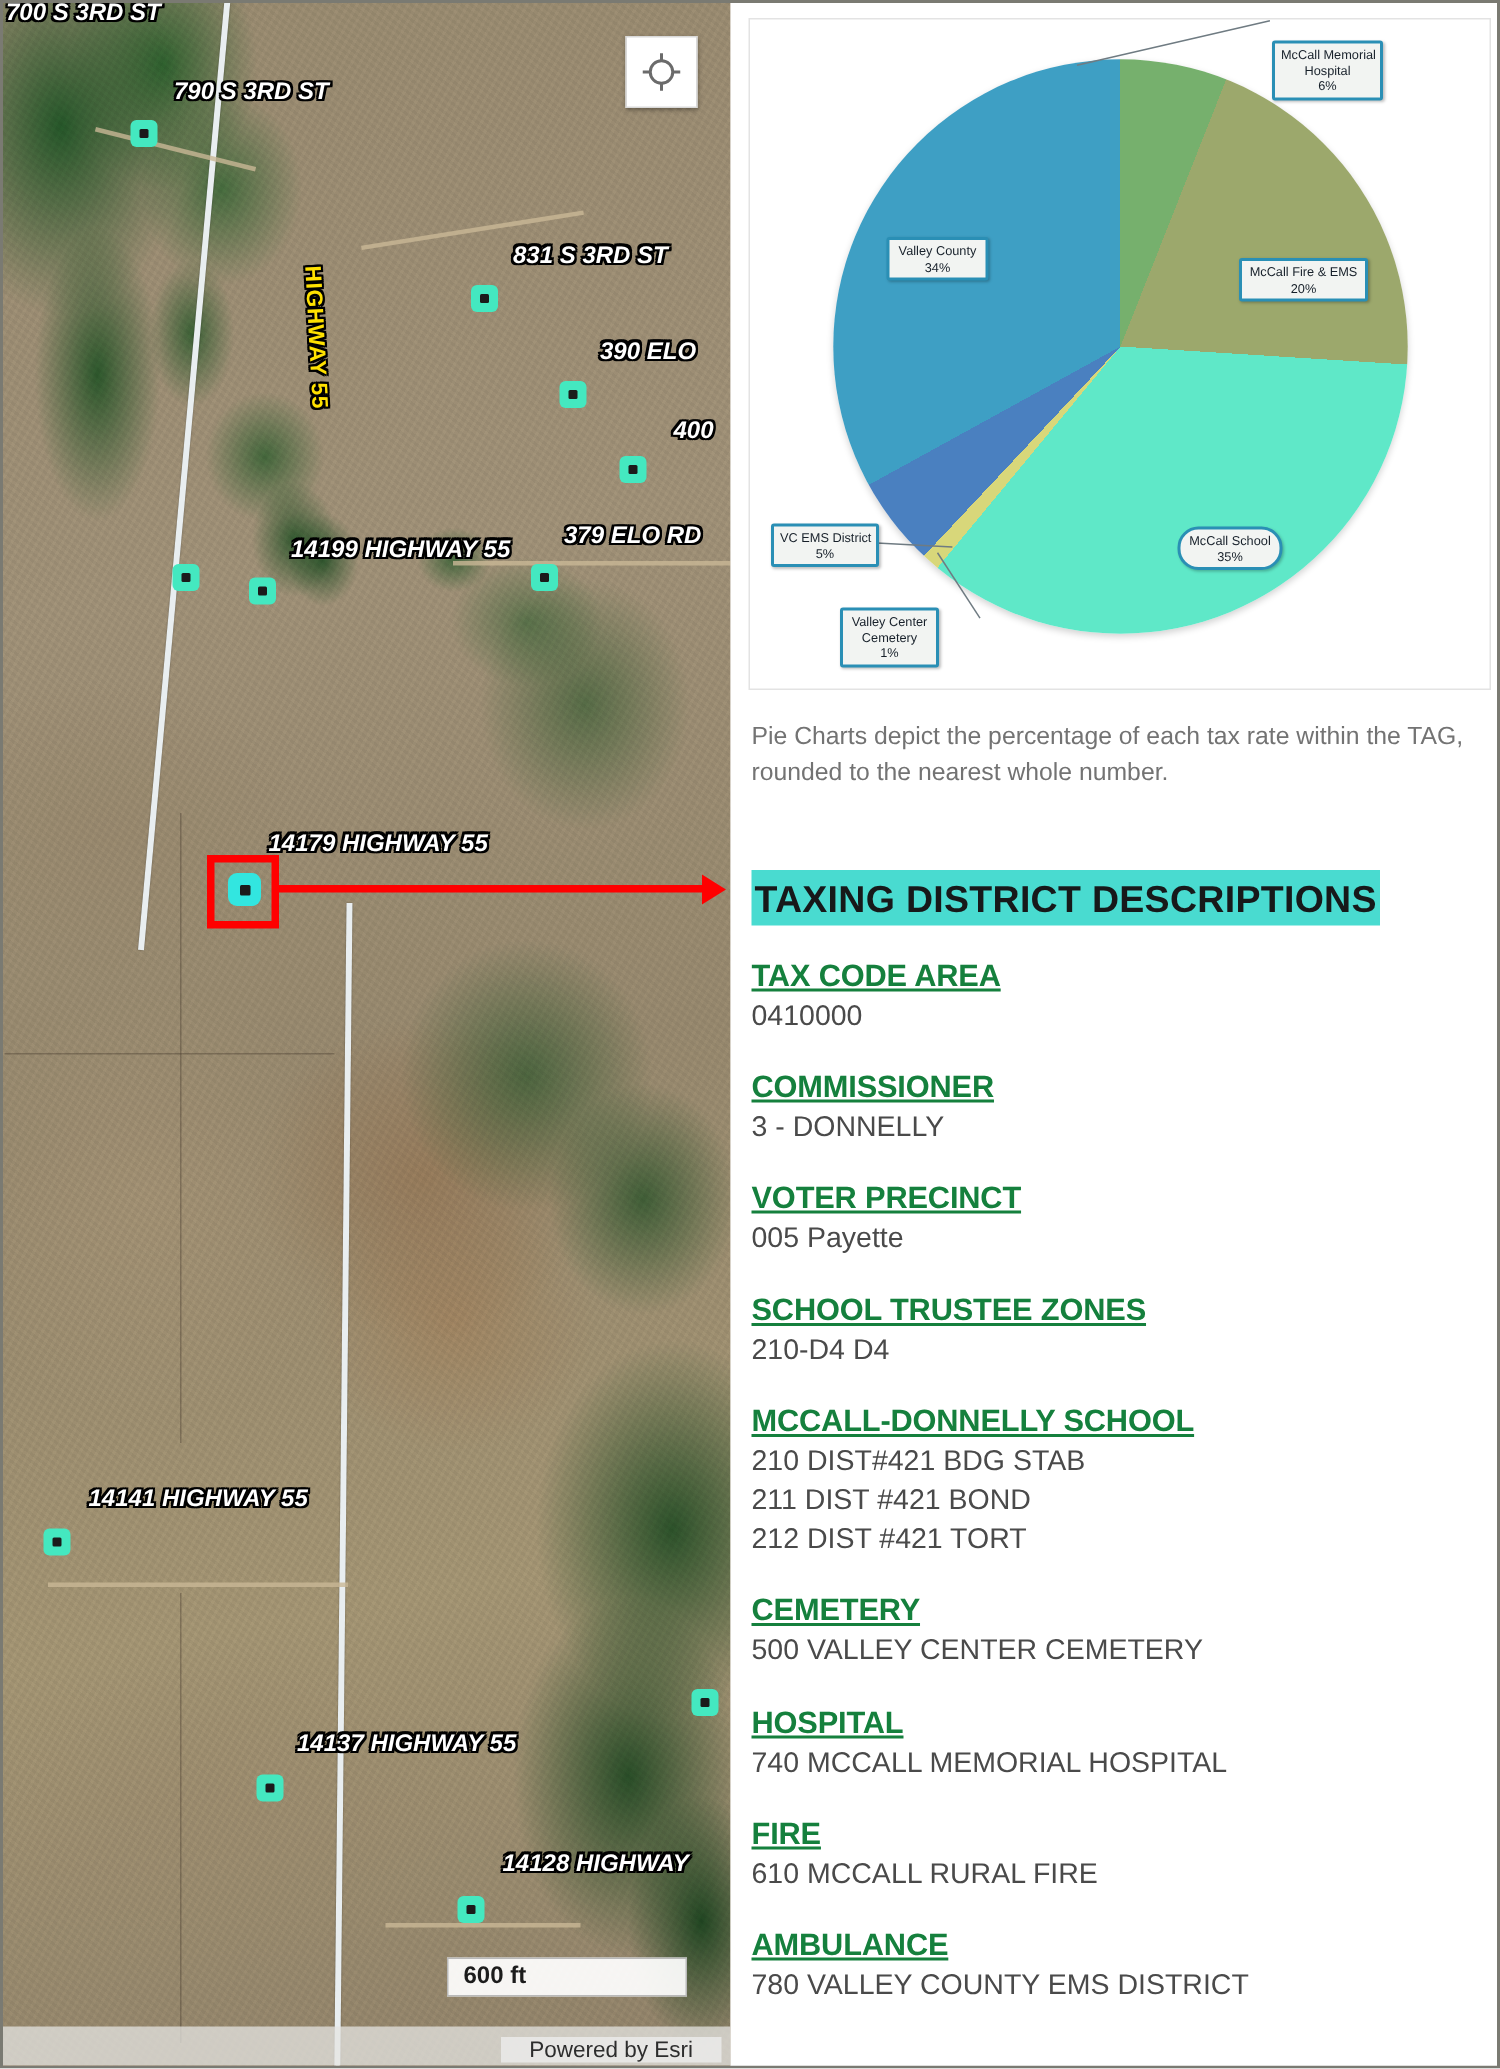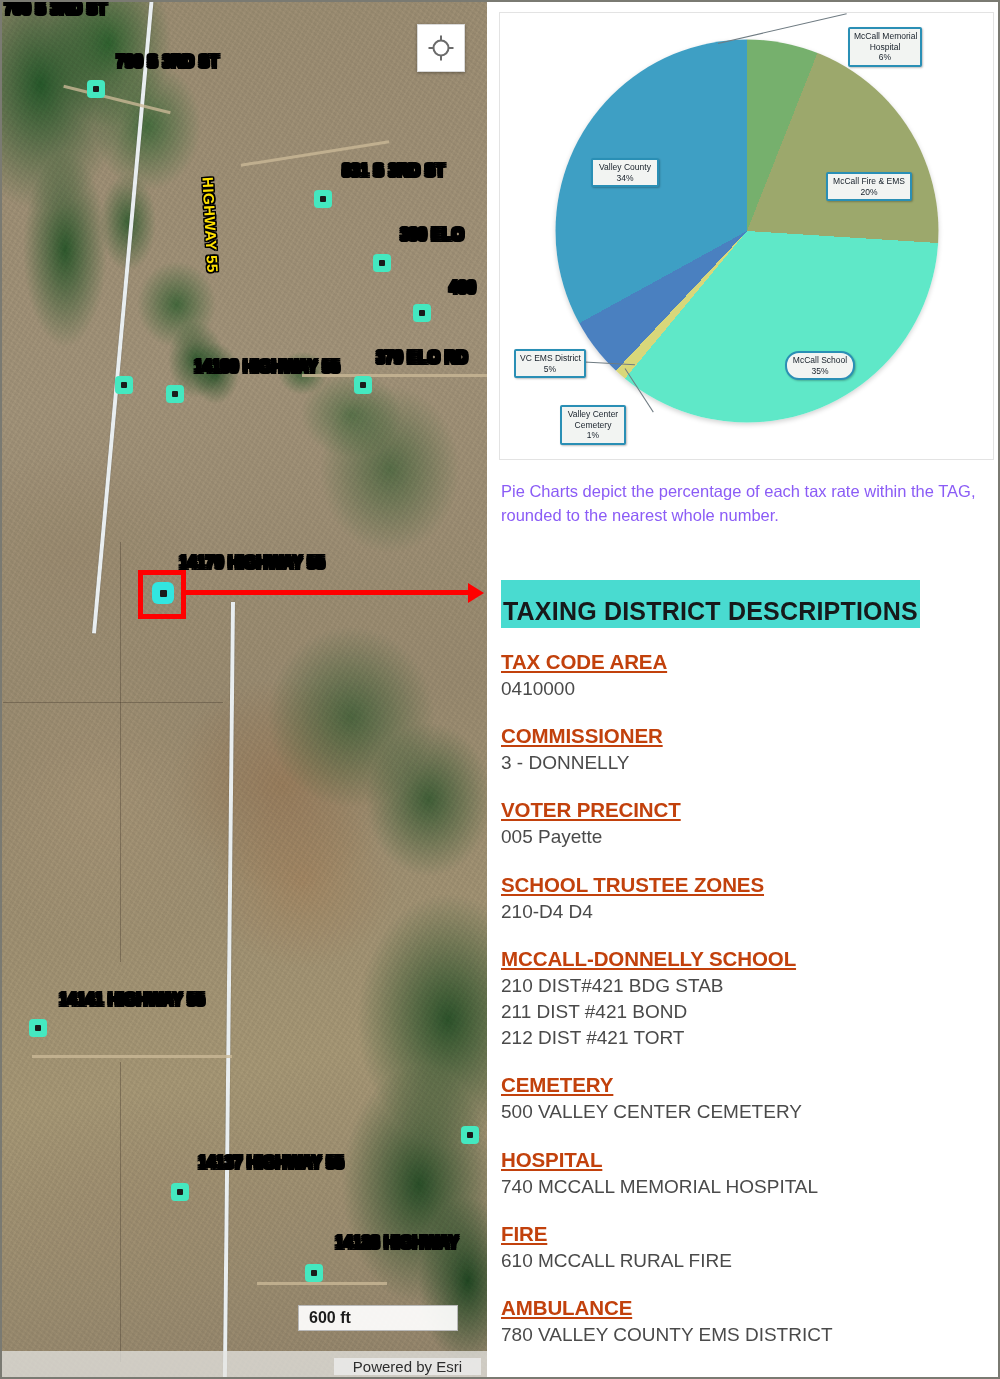--- a/index.html
+++ b/index.html
@@ -78,28 +78,29 @@
     width: 18px; height: 18px;
     background: #44e8c0;
     border-radius: 4px;
     display: flex; align-items: center; justify-content: center;
   }
   .parcel-pin::after {
     content: ""; width: 6px; height: 6px; background: #1b1b1b; border-radius: 1px;
   }
   .map-label {
     position: absolute;
-    color: #000000;
+    color: #ffffff;
     font-weight: bold;
     font-size: 16px;
     white-space: nowrap;
     text-shadow:
       -1.6px -1.6px 0 #000, 1.6px -1.6px 0 #000,
       -1.6px  1.6px 0 #000, 1.6px  1.6px 0 #000,
       -1.6px 0 0 #000, 1.6px 0 0 #000, 0 -1.6px 0 #000, 0 1.6px 0 #000;
+    font-style: italic;
   }
   .hw-label {
     position: absolute;
     color: #ffe100;
     font-weight: bold;
     font-size: 15px;
     letter-spacing: .5px;
     writing-mode: vertical-rl;
     text-shadow:
       -1.4px -1.4px 0 #000, 1.4px -1.4px 0 #000,
@@ -208,36 +209,36 @@
     position: absolute;
     background: #6f7b82;
     height: 1px;
     transform-origin: left center;
   }
 
   .chart-note {
     margin: 20px 12px 0 14px;
     font-size: 16.5px;
     line-height: 1.45;
-    color: #8b5cf6;
+    color: #737373;
   }
   .section-title {
     margin: 52px 12px 0 14px;
     display: inline-block;
     background: #49dbd0;
     color: #17191a;
     font-size: 25px;
     font-weight: bold;
     letter-spacing: .2px;
-    padding: 17px 2px 2px 2px;
+    padding: 6px 2px 2px 2px;
   }
   .field-block { margin: 22px 12px 0 14px; }
   .field-head {
     font-size: 20.5px;
-    color: #c2410c;
+    color: #15803d;
     font-weight: bold;
     text-decoration: underline;
     text-underline-offset: 2px;
     letter-spacing: -.1px;
   }
   .field-val {
     font-size: 19px;
     color: #4a4a4a;
     line-height: 1.38;
     margin-top: 2px;

